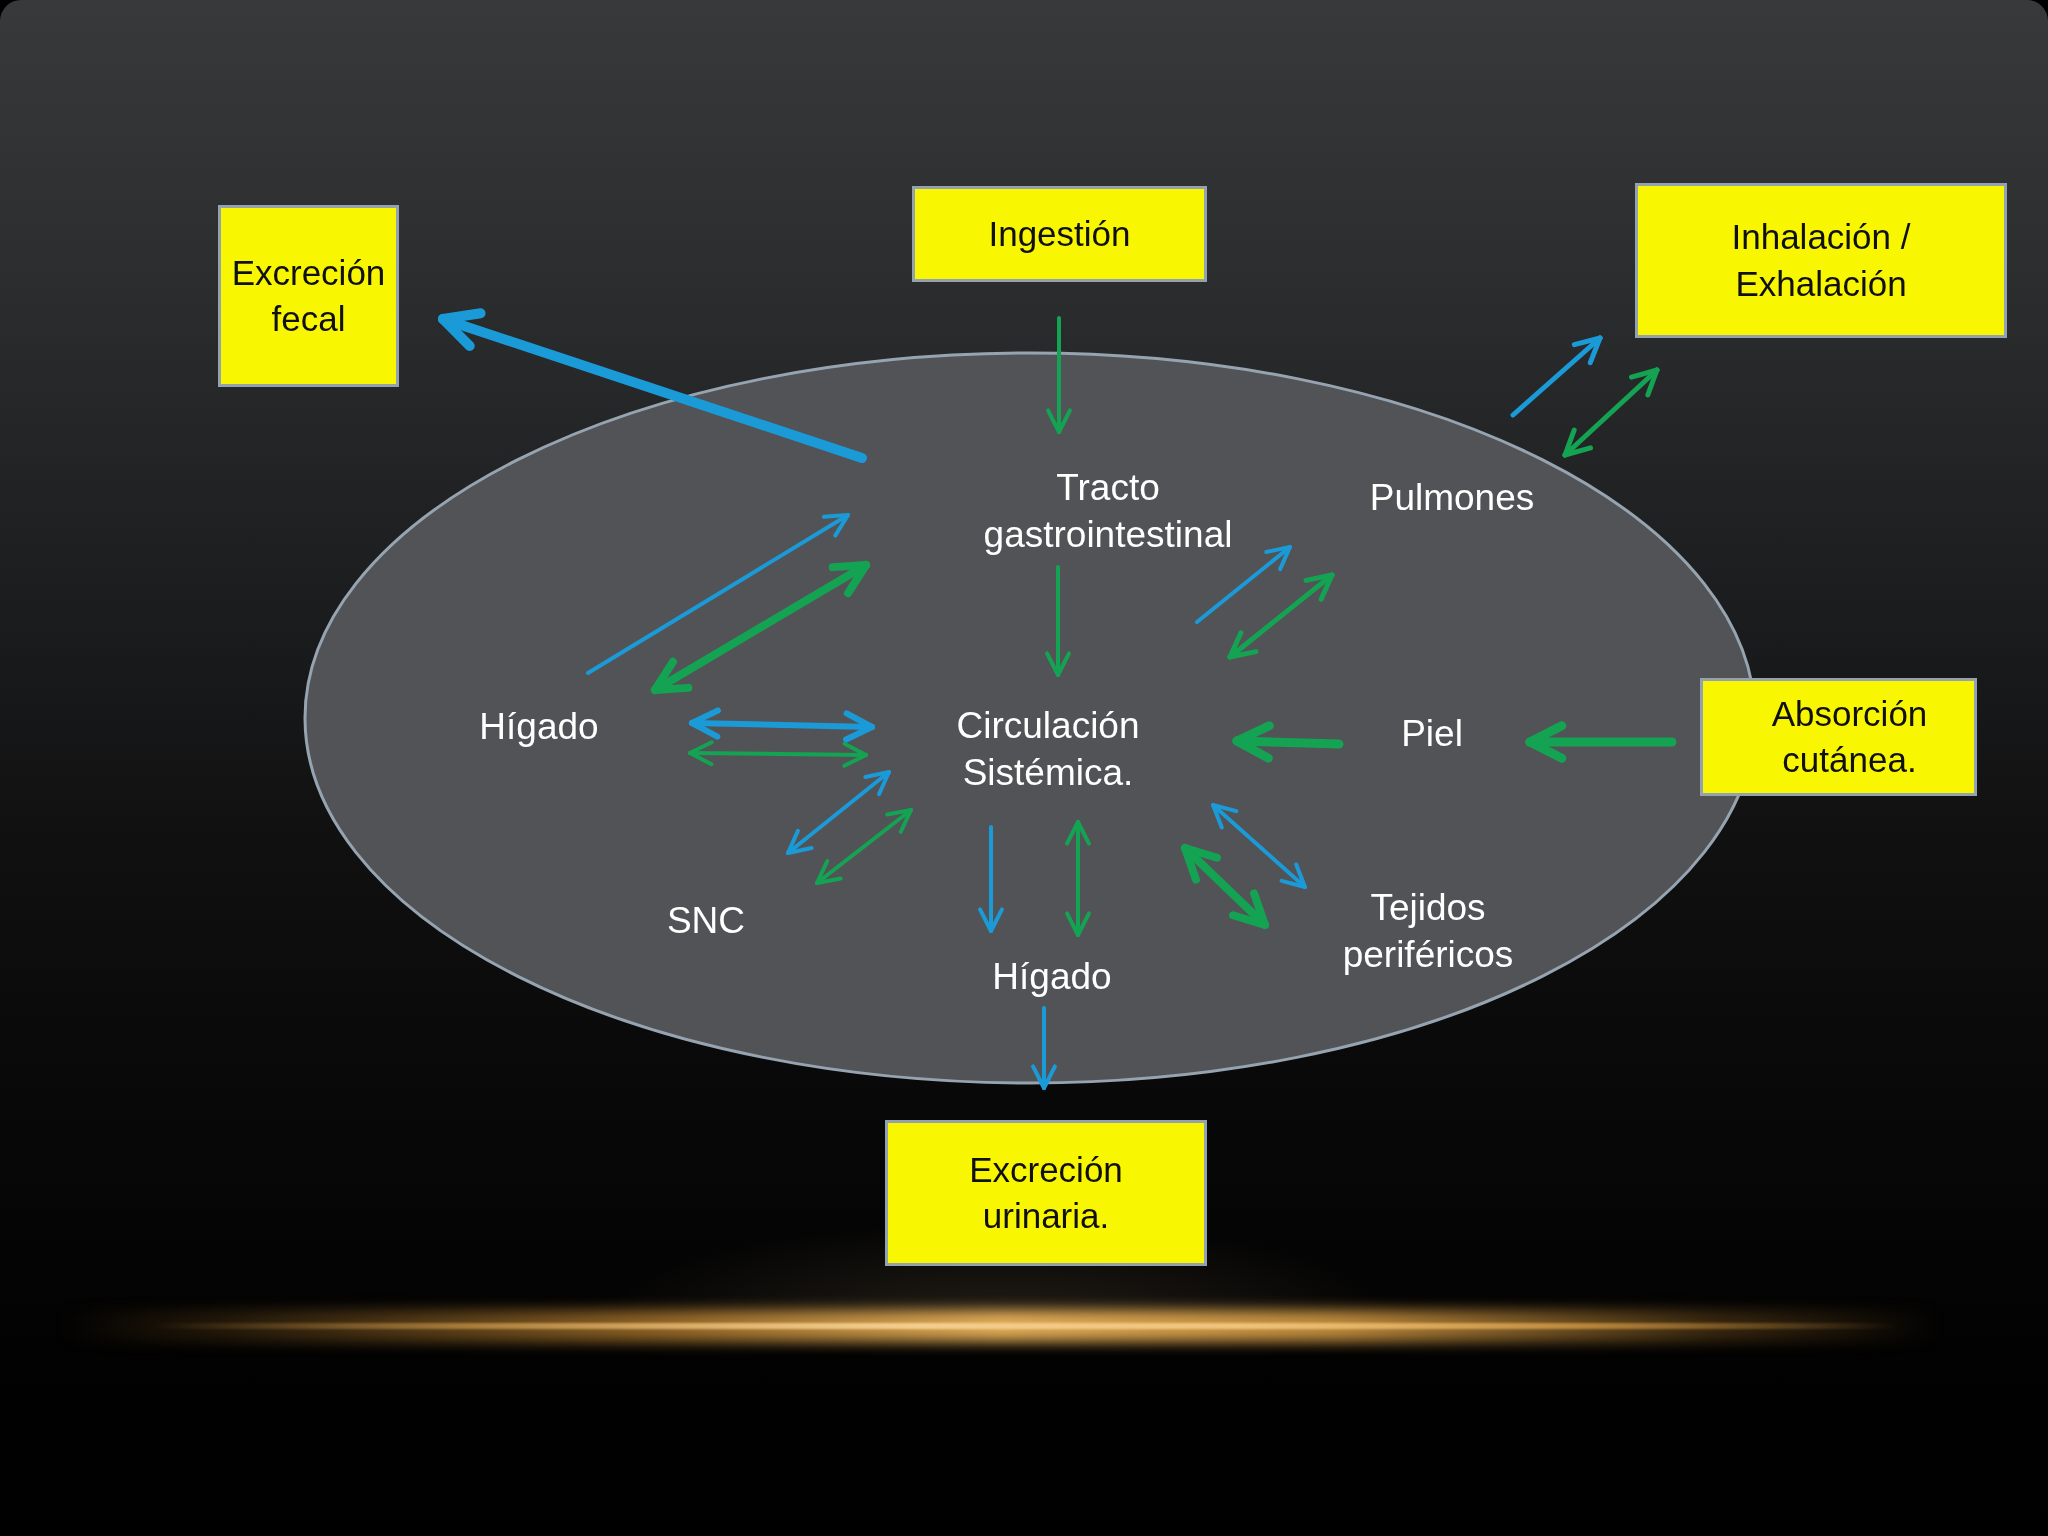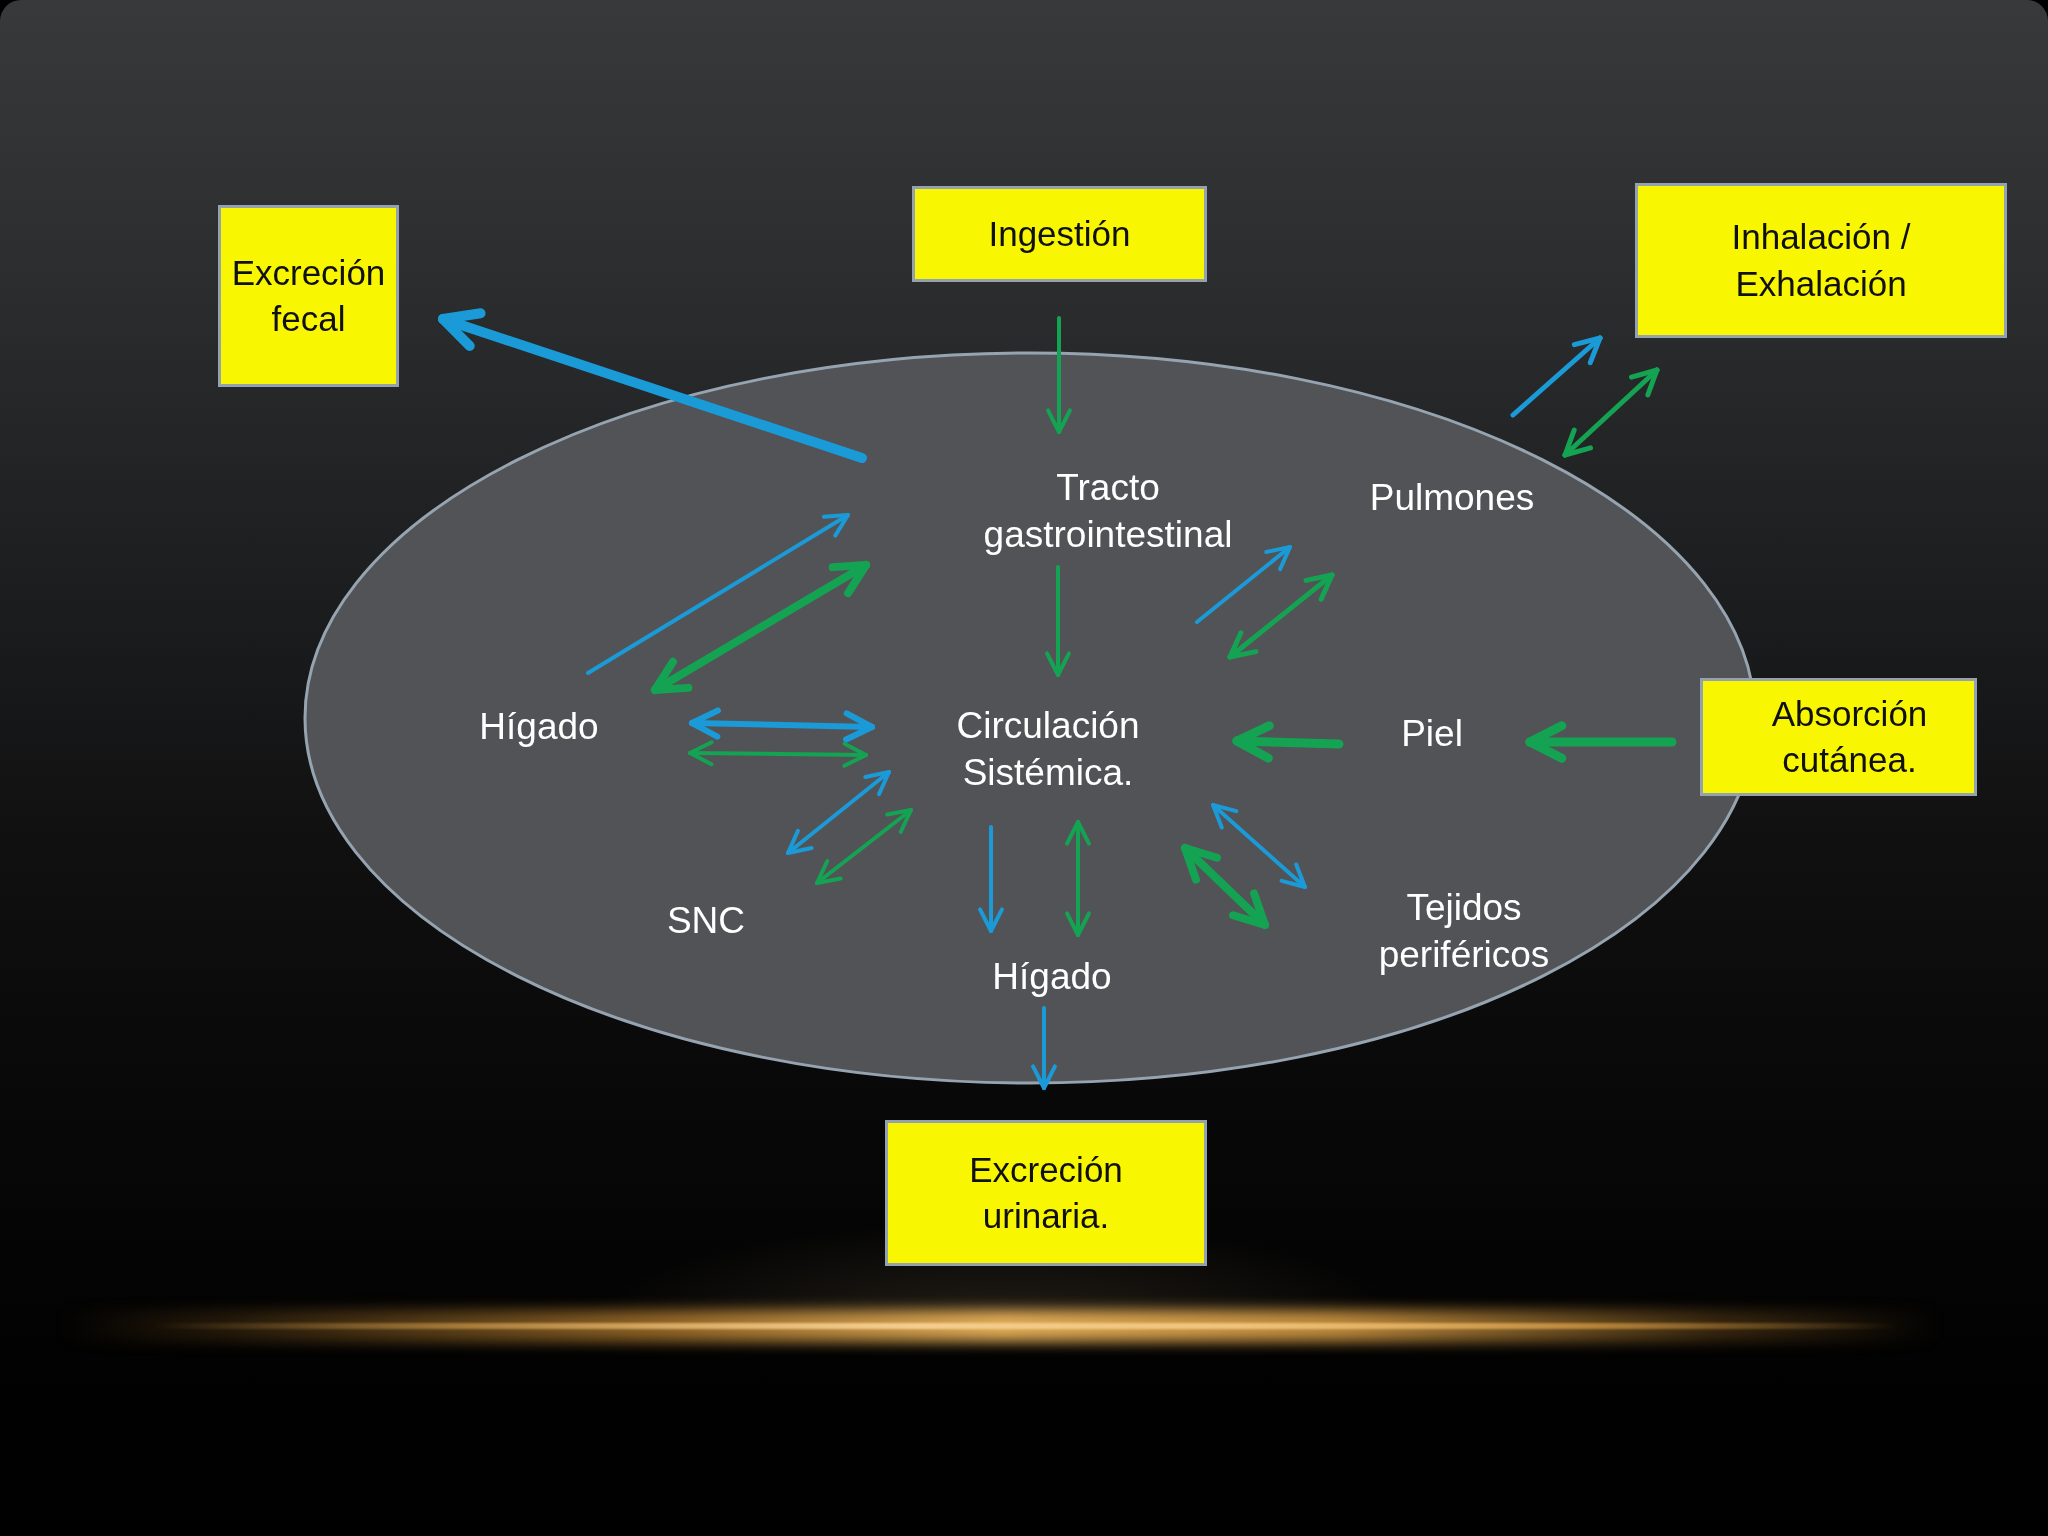--- a/index.html
+++ b/index.html
@@ -220,18 +220,18 @@
   </div>
 
   <div class="node" style="left:706px;top:921px;">
     <span>SNC</span>
   </div>
 
   <div class="node" style="left:1052px;top:977px;">
     <span>Hígado</span>
   </div>
 
-  <div class="node" style="left:1428px;top:931px;margin-left:36px;">
+  <div class="node" style="left:1428px;top:931px;">
     <span>Tejidos</span>
     <span>periféricos</span>
   </div>
 
 </div>
 
 </body></html>

